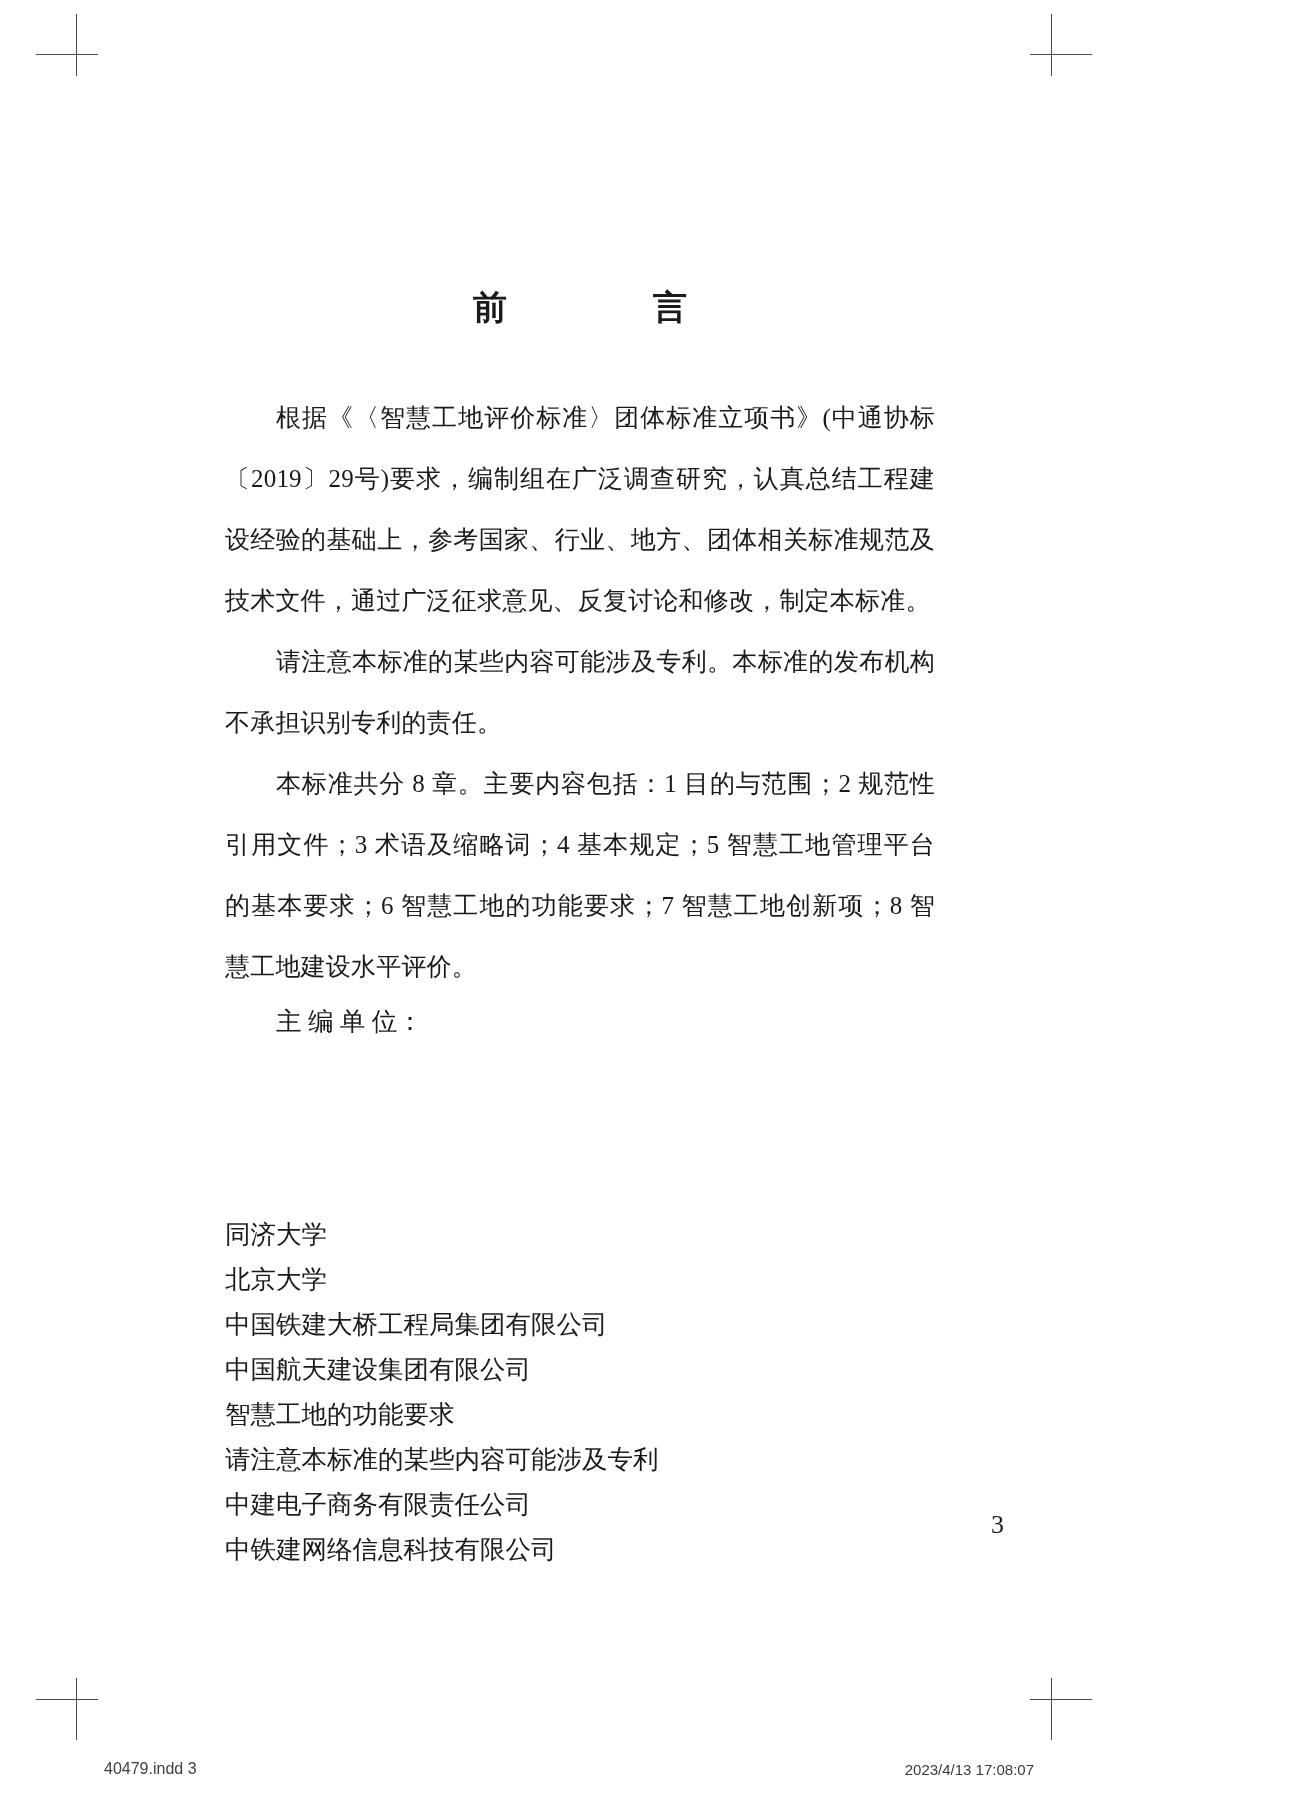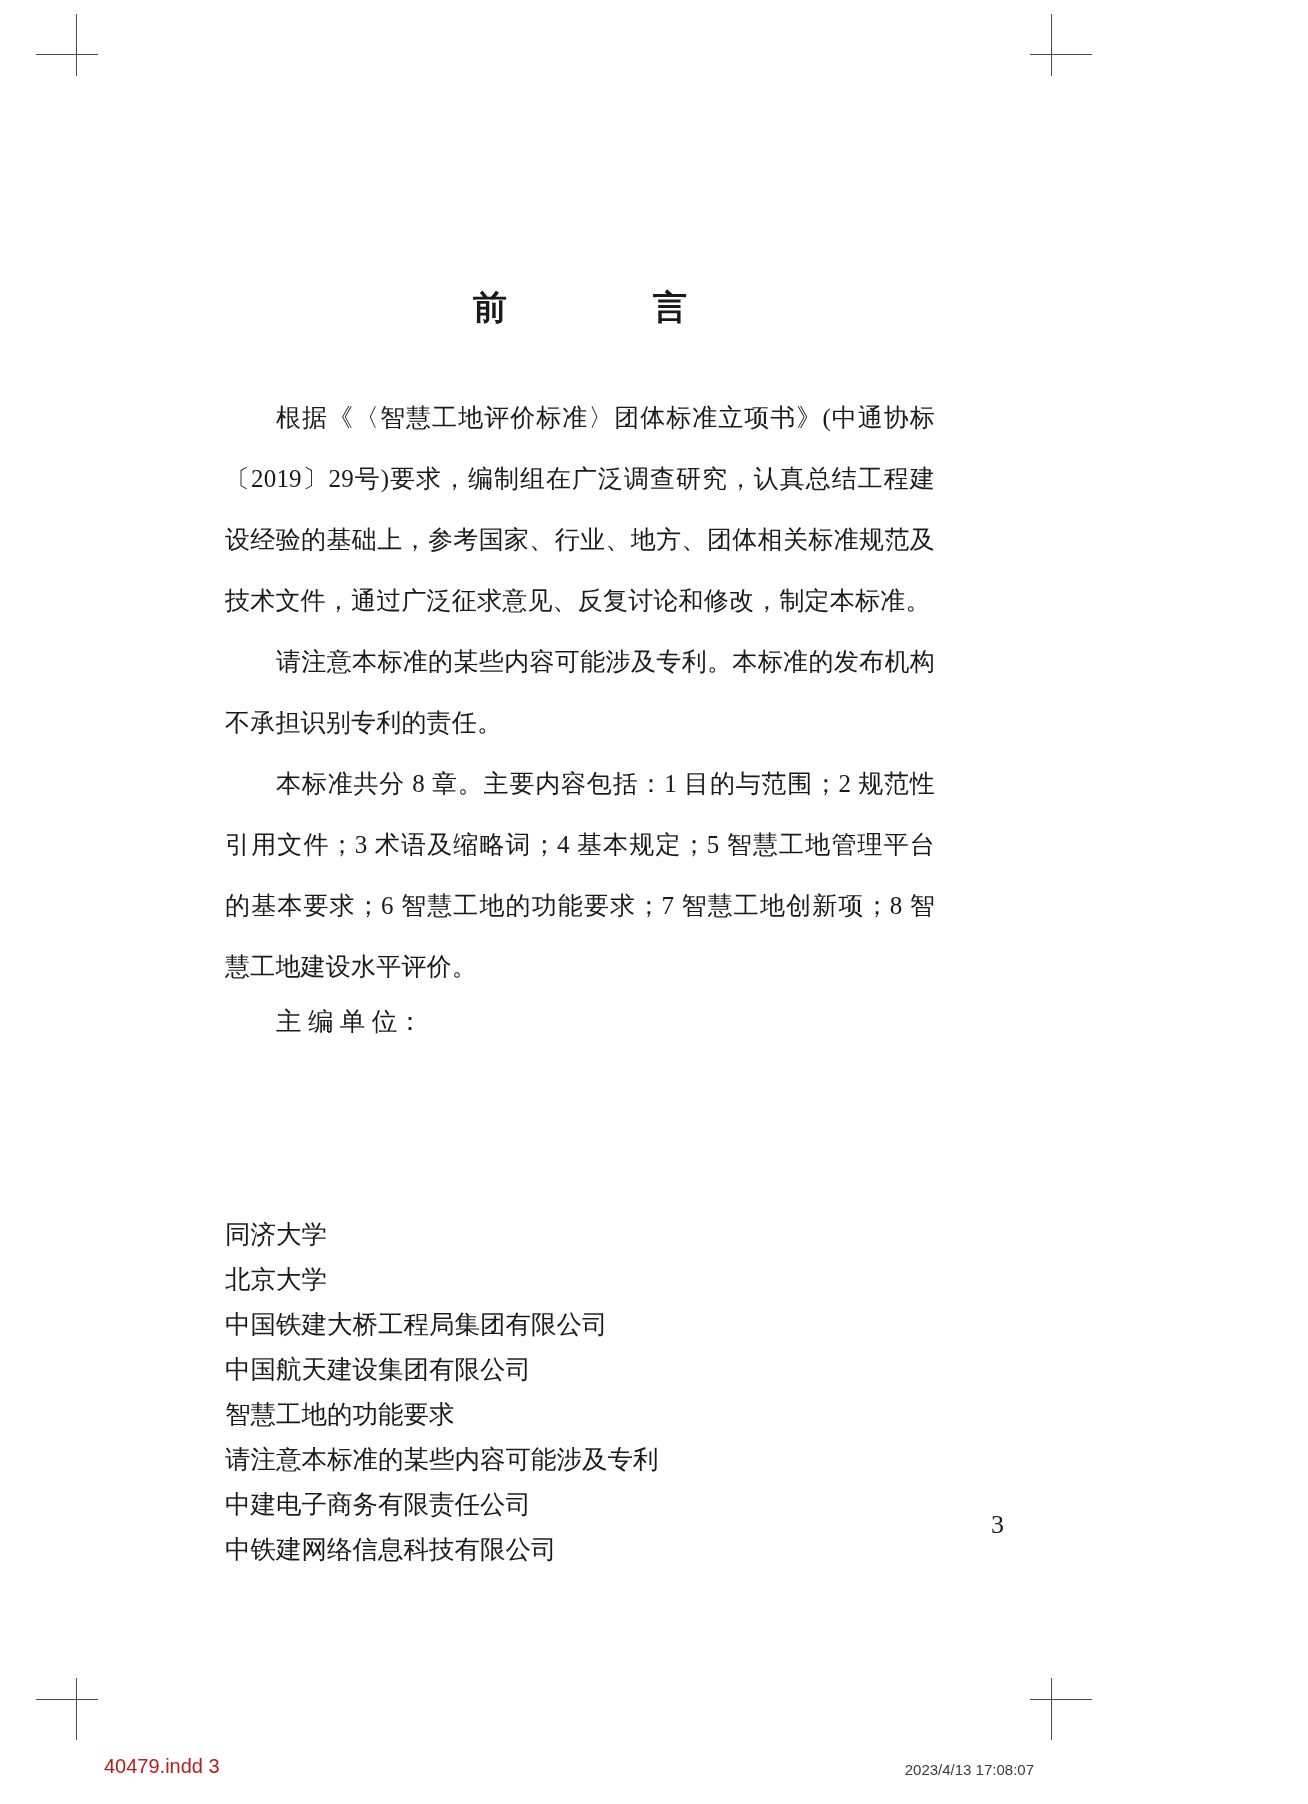--- a/index.html
+++ b/index.html
@@ -103,22 +103,22 @@
     top: 1510px;
     font-size: 26px;
     font-family: "Liberation Serif", serif;
   }
 
   
   .footer-left {
     position: absolute;
     left: 104px;
     bottom: 26px;
-    font-size: 20px;
-    color: #b91c1c;
+    font-size: 16px;
+    color: #404040;
     font-family: "Liberation Sans", sans-serif;
   }
   .footer-right {
     position: absolute;
     right: 94px;
     bottom: 26px;
     font-size: 15px;
     color: #3a3a3a;
     font-family: "Liberation Sans", sans-serif;
   }

